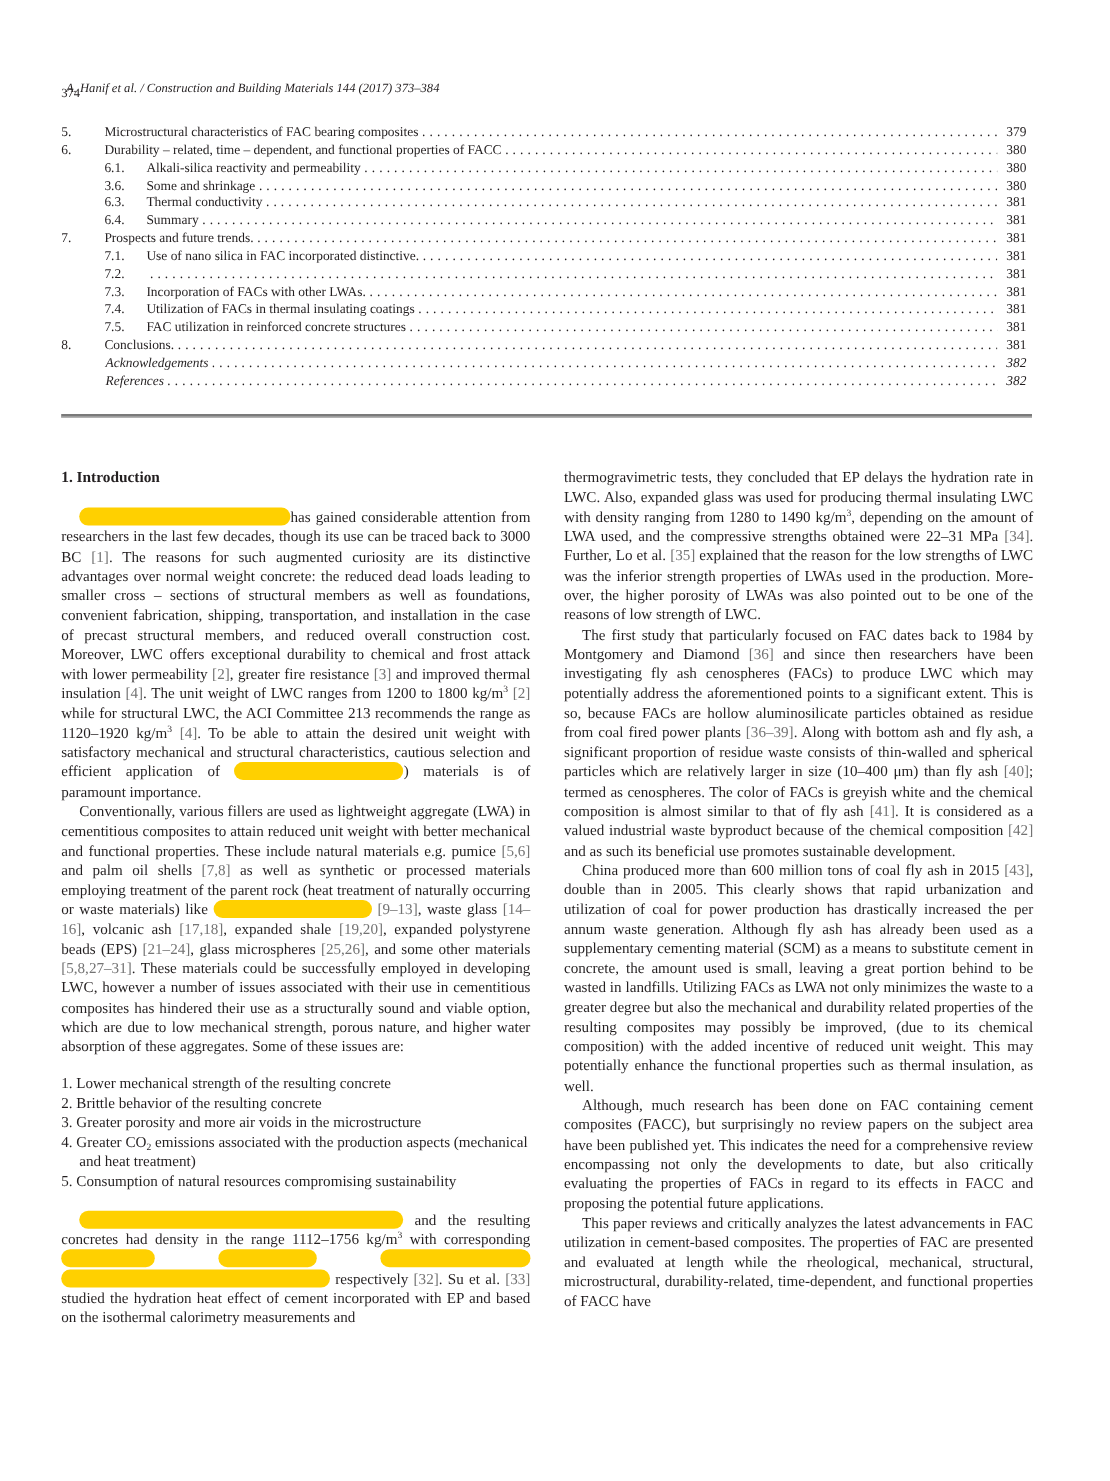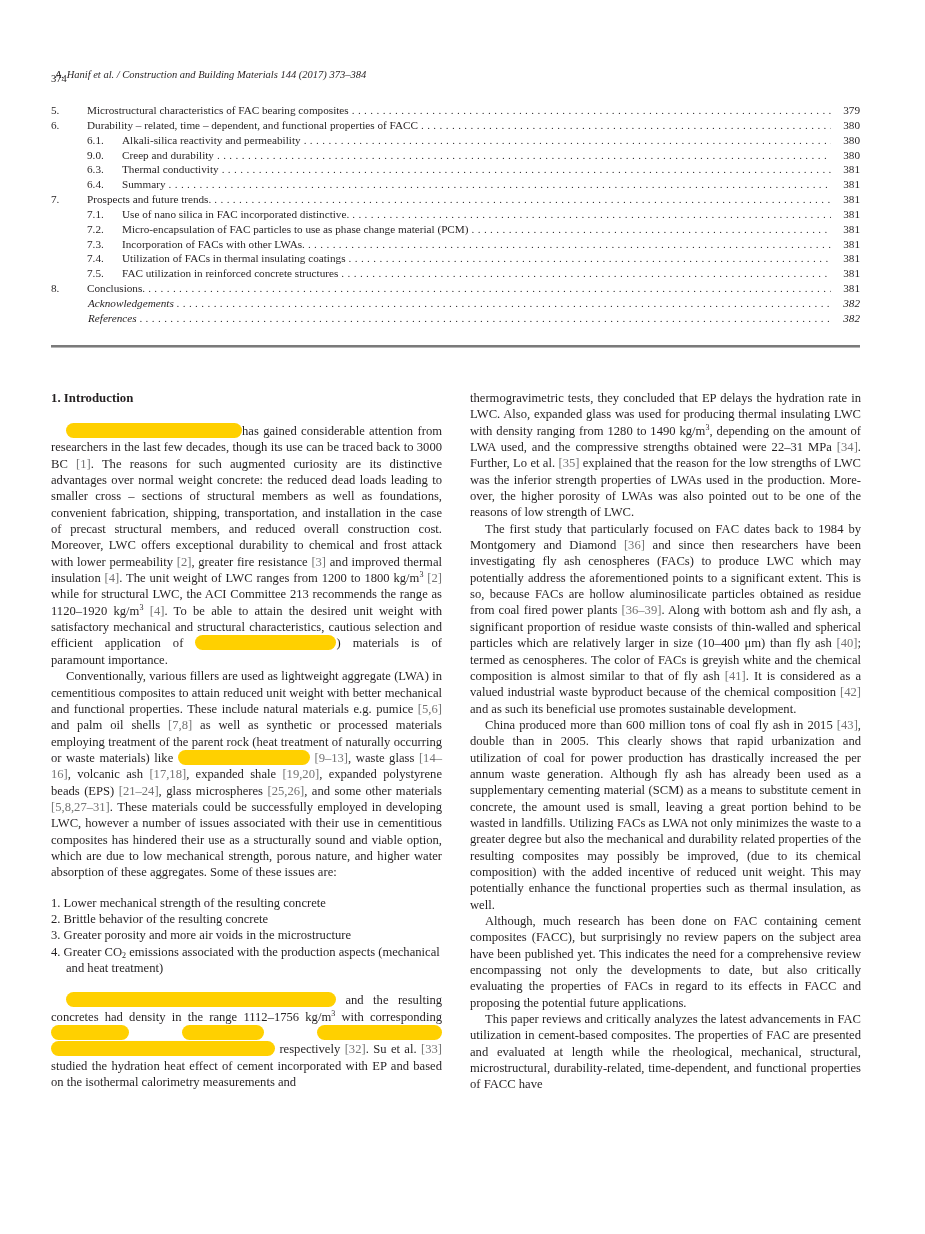--- a/index.html
+++ b/index.html
@@ -12,21 +12,21 @@
   .toc { position: absolute; top: 103px; left: 51px; width: 809px; font-family: "Liberation Serif", serif; font-size: 11.2px; line-height: 14.85px; }
   .toc-row { display: flex; align-items: baseline; white-space: nowrap; height: 14.85px; }
   .toc-num { flex: 0 0 auto; }
   .toc-row.l1 .toc-num { width: 36px; }
   .toc-row.l2 { padding-left: 36px; }
   .toc-row.l2 .toc-num { width: 35px; }
   .toc-row.l0 { padding-left: 37px; font-style: italic; }
   .toc-title { flex: 0 0 auto; }
   .toc-leader { flex: 1 1 auto; overflow: hidden; margin: 0 3px; letter-spacing: 2.3px; color: #231f20; }
   .toc-leader::before { content: ". . . . . . . . . . . . . . . . . . . . . . . . . . . . . . . . . . . . . . . . . . . . . . . . . . . . . . . . . . . . . . . . . . . . . . . . . . . . . . . . . . . . . . . . . . . . . . . . . . . . . . . . . . . . . . . . . . . . . . . . . . . . . . . . . . . . . . . . . . . . . . . . . . . . . . . . . . . . . . . . . . . . . . . . . . . . . . . . . . . . . . . . . . . . . . . . . . . . . . . ."; letter-spacing: 0; word-spacing: 0.6px; }
-  .toc-page { flex: 0 0 auto; width: 26px; text-align: right; }
+  .toc-page { flex: 0 0 auto; width: 26px; text-align: center; }
 
   .divider { position: absolute; top: 345px; left: 51px; width: 809px; height: 2px; background: #7a7a7a; border-bottom: 1px solid #b5b5b5; }
 
   .col { position: absolute; top: 390px; width: 391px; font-family: "Liberation Serif", serif; font-size: 12.6px; line-height: 16.35px; text-align: justify; hyphens: manual; }
   .col.left { left: 51px; }
   .col.right { left: 470px; }
   .col p { margin: 0; text-indent: 15px; }
   .col p.noindent { text-indent: 0; }
   .section-heading { font-weight: bold; font-size: 12.8px; margin: 0 0 17px 0; text-indent: 0; line-height: 16px; }
 
@@ -59,22 +59,22 @@
       <span class="toc-leader"></span>
       <span class="toc-page">380</span>
     </div>
     <div class="toc-row l2">
       <span class="toc-num">6.1.</span>
       <span class="toc-title">Alkali-silica reactivity and permeability</span>
       <span class="toc-leader"></span>
       <span class="toc-page">380</span>
     </div>
     <div class="toc-row l2">
-      <span class="toc-num">9.0.</span>
-      <span class="toc-title">Creep and durability</span>
+      <span class="toc-num">3.6.</span>
+      <span class="toc-title">Some and shrinkage</span>
       <span class="toc-leader"></span>
       <span class="toc-page">380</span>
     </div>
     <div class="toc-row l2">
       <span class="toc-num">6.3.</span>
       <span class="toc-title">Thermal conductivity</span>
       <span class="toc-leader"></span>
       <span class="toc-page">381</span>
     </div>
     <div class="toc-row l2">
@@ -90,21 +90,20 @@
       <span class="toc-page">381</span>
     </div>
     <div class="toc-row l2">
       <span class="toc-num">7.1.</span>
       <span class="toc-title">Use of nano silica in FAC incorporated distinctive.</span>
       <span class="toc-leader"></span>
       <span class="toc-page">381</span>
     </div>
     <div class="toc-row l2">
       <span class="toc-num">7.2.</span>
-      <span class="toc-title">Micro-encapsulation of FAC particles to use as phase change material (PCM)</span>
       <span class="toc-leader"></span>
       <span class="toc-page">381</span>
     </div>
     <div class="toc-row l2">
       <span class="toc-num">7.3.</span>
       <span class="toc-title">Incorporation of FACs with other LWAs.</span>
       <span class="toc-leader"></span>
       <span class="toc-page">381</span>
     </div>
     <div class="toc-row l2">
@@ -144,20 +143,21 @@
 
   <p><span class="hl" style="width:176px"></span><span>has gained considerable attention from researchers in the last few decades, though its use can be traced back to 3000 BC </span><a class="ref">[1]</a><span>. The reasons for such augmented curios­ity are its distinctive advantages over normal weight concrete: the reduced dead loads leading to smaller cross – sections of structural members as well as foundations, convenient fabrication, shipping, transportation, and installation in the case of precast structural members, and reduced overall construction cost. Moreover, LWC offers exceptional durability to chemical and frost attack with lower permeability </span><a class="ref">[2]</a><span>, greater fire resistance </span><a class="ref">[3]</a><span> and improved thermal insulation </span><a class="ref">[4]</a><span>. The unit weight of LWC ranges from 1200 to 1800 kg/m</span><sup>3</sup> <a class="ref">[2]</a><span> while for structural LWC, the ACI Committee 213 recommends the range as 1120–1920 kg/m</span><sup>3</sup> <a class="ref">[4]</a><span>. To be able to attain the desired unit weight with satisfactory mechanical and structural characteristics, cautious selection and efficient application of </span><span class="hl" style="width:141px"></span><span>) materials is of paramount importance.</span></p>
 
   <p><span>Conventionally, various fillers are used as lightweight aggregate (LWA) in cementitious composites to attain reduced unit weight with better mechanical and functional properties. These include natural materials e.g. pumice </span><a class="ref">[5,6]</a><span> and palm oil shells </span><a class="ref">[7,8]</a><span> as well as synthetic or processed materials employing treatment of the parent rock (heat treatment of naturally occurring or waste mate­rials) like </span><span class="hl" style="width:132px"></span> <a class="ref">[9–13]</a><span>, waste glass </span><a class="ref">[14–16]</a><span>, vol­canic ash </span><a class="ref">[17,18]</a><span>, expanded shale </span><a class="ref">[19,20]</a><span>, expanded polystyrene beads (EPS) </span><a class="ref">[21–24]</a><span>, glass microspheres </span><a class="ref">[25,26]</a><span>, and some other materials </span><a class="ref">[5,8,27–31]</a><span>. These materials could be successfully employed in developing LWC, however a number of issues associ­ated with their use in cementitious composites has hindered their use as a structurally sound and viable option, which are due to low mechanical strength, porous nature, and higher water absorption of these aggregates. Some of these issues are:</span></p>
 
   <ol class="issue-list">
     <li><span>1.</span> <span>Lower mechanical strength of the resulting concrete</span></li>
     <li><span>2.</span> <span>Brittle behavior of the resulting concrete</span></li>
     <li><span>3.</span> <span>Greater porosity and more air voids in the microstructure</span></li>
     <li><span>4.</span> <span>Greater CO</span><sub>2</sub><span> emissions associated with the production aspects (mechanical and heat treatment)</span></li>
+    <li><span>5.</span> <span>Consumption of natural resources compromising sustainability</span></li>
   </ol>
 
   <p style="text-align-last:auto"><span class="hl" style="width:270px"></span> <span>and the resulting concretes had density in the range 1112–1756 kg/m</span><sup>3</sup><span> with corresponding </span><span class="hl" style="width:78px"></span> <span class="hl" style="width:82px"></span> <span class="hl" style="width:125px"></span> <span class="hl" style="width:224px"></span> <span>respectively </span><a class="ref">[32]</a><span>. Su et al. </span><a class="ref">[33]</a><span id="p3-split-left"> studied the hydration heat effect of cement incorporated with EP and based on the isothermal calorimetry measurements and</span></p>
 </div>
 
 <div class="col right">
   <p class="noindent"><span id="p3-split-right">thermogravimetric tests, they concluded that EP delays the hydra­tion rate in LWC. Also, expanded glass was used for producing ther­mal insulating LWC with density ranging from 1280 to 1490 kg/m</span><sup>3</sup><span>, depending on the amount of LWA used, and the compressive strengths obtained were 22–31 MPa </span><a class="ref">[34]</a><span>. Further, Lo et al. </span><a class="ref">[35]</a><span> explained that the reason for the low strengths of LWC was the inferior strength properties of LWAs used in the production. More­over, the higher porosity of LWAs was also pointed out to be one of the reasons of low strength of LWC.</span></p>
 
   <p><span>The first study that particularly focused on FAC dates back to 1984 by Montgomery and Diamond </span><a class="ref">[36]</a><span> and since then research­ers have been investigating fly ash cenospheres (FACs) to produce LWC which may potentially address the aforementioned points to a significant extent. This is so, because FACs are hollow alumino­silicate particles obtained as residue from coal fired power plants </span><a class="ref">[36–39]</a><span>. Along with bottom ash and fly ash, a significant propor­tion of residue waste consists of thin-walled and spherical particles which are relatively larger in size (10–400 μm) than fly ash </span><a class="ref">[40]</a><span>; termed as cenospheres. The color of FACs is greyish white and the chemical composition is almost similar to that of fly ash </span><a class="ref">[41]</a><span>. It is considered as a valued industrial waste byproduct because of the chemical composition </span><a class="ref">[42]</a><span> and as such its beneficial use pro­motes sustainable development.</span></p>
 

